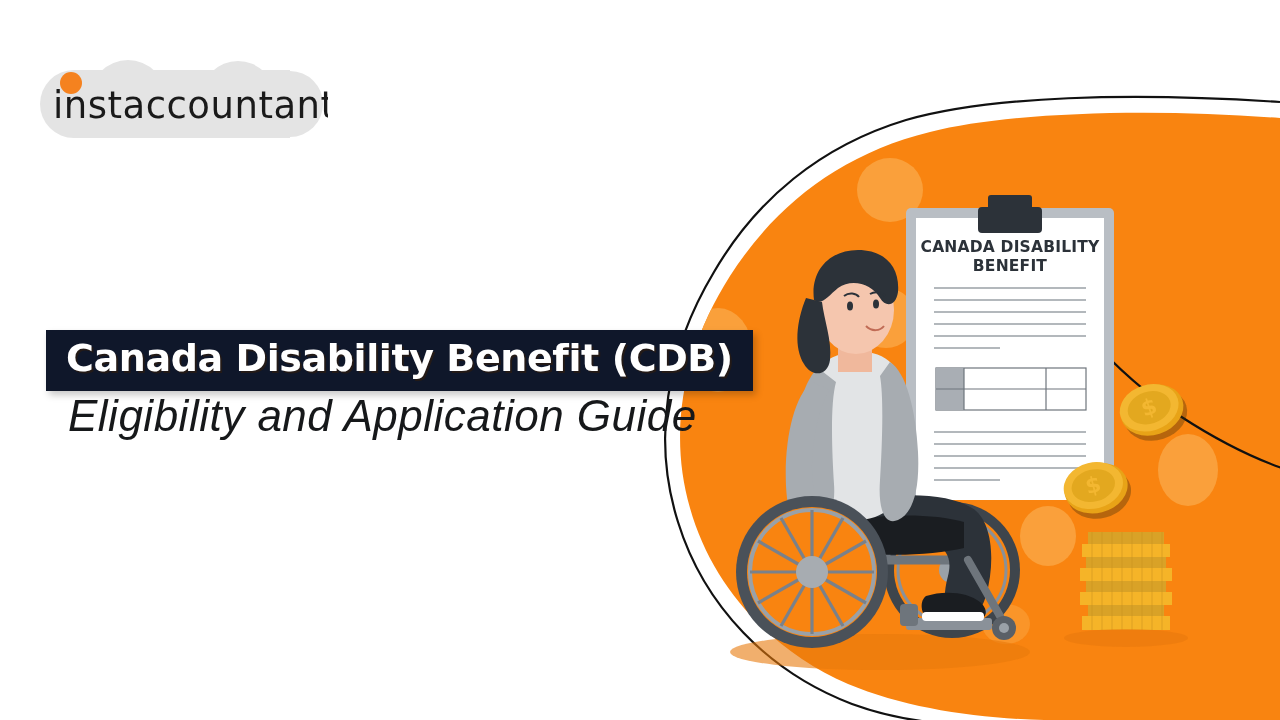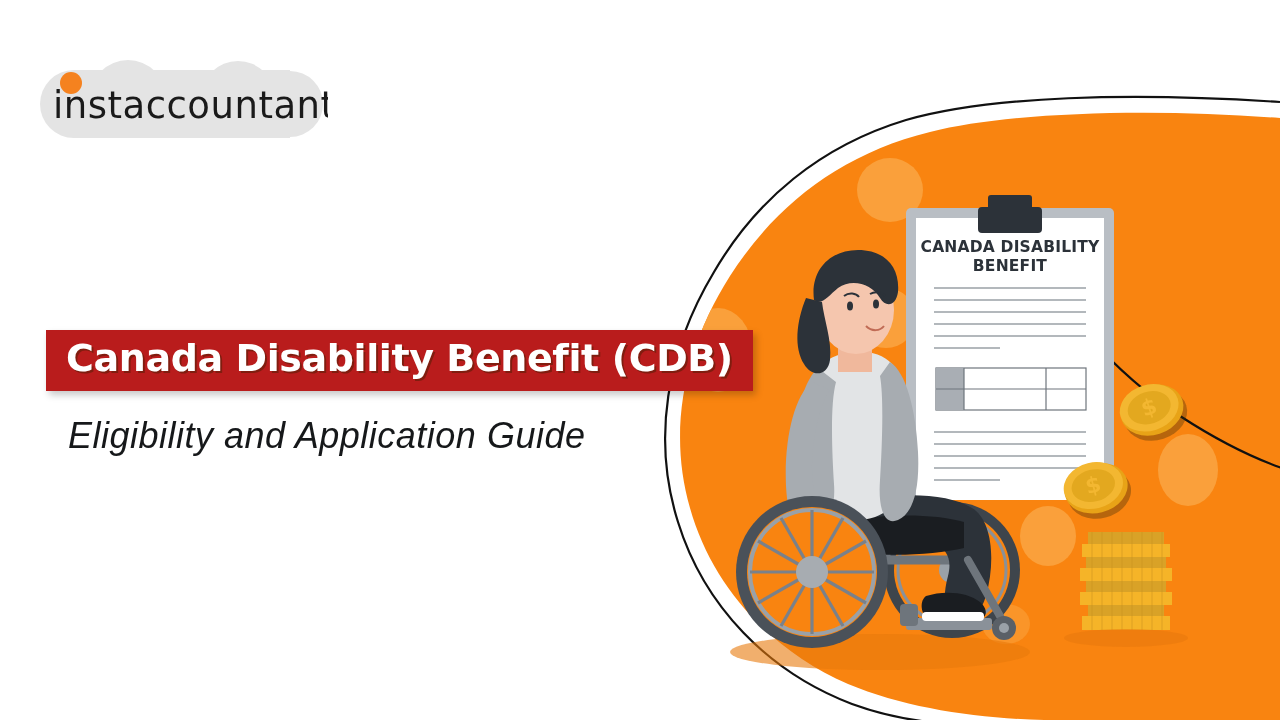--- a/index.html
+++ b/index.html
@@ -30,41 +30,40 @@
 
   
   #title-block {
     position: absolute;
     left: 46px;
     top: 330px;
     width: 600px;
   }
   #title-badge {
     display: inline-block;
-    background: #b91c1c;
+    background: #0f172a;
     padding: 9px 20px 12px 20px;
     box-shadow: 3px 4px 7px rgba(0,0,0,0.22);
   }
   #title-text {
     font-family: "DejaVu Sans", sans-serif;
     font-weight: bold;
     font-size: 38px;
     line-height: 1.05;
     letter-spacing: -0.4px;
     color: #ffffff;
     white-space: nowrap;
     text-shadow: 2px 2px 0 rgba(60,30,0,0.45);
   }
   #subtitle-text {
-    margin-top: 24px;
     margin-left: 22px;
     font-family: "Liberation Sans", sans-serif;
     font-style: italic;
     font-weight: 400;
-    font-size: 36px;
+    font-size: 44px;
     letter-spacing: 0.5px;
     color: #16181a;
     white-space: nowrap;
   }
 
   
   #illustration {
     position: absolute;
     left: 0;
     top: 0;

